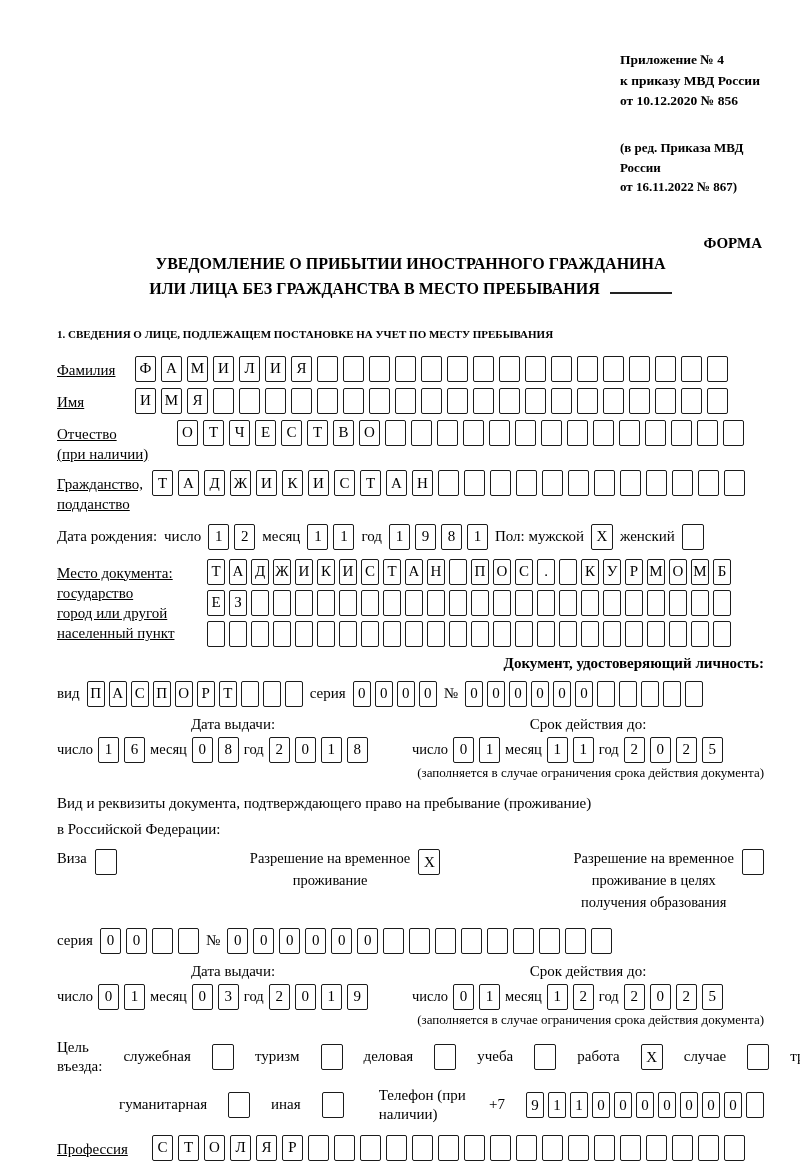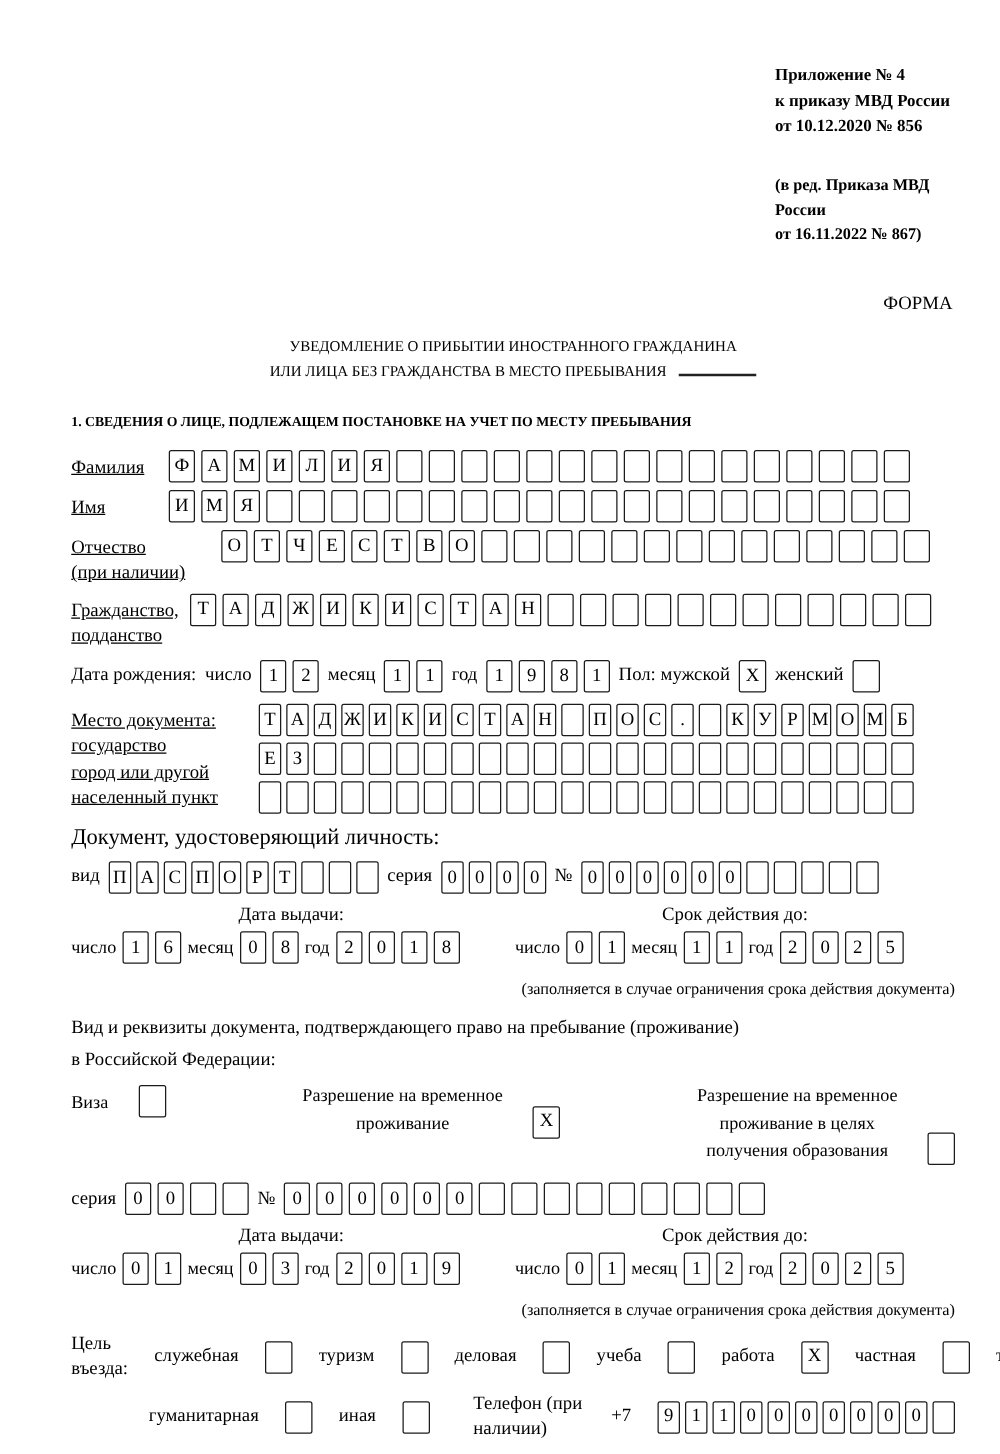--- a/index.html
+++ b/index.html
@@ -5,22 +5,22 @@
   * { box-sizing: border-box; margin: 0; padding: 0; }
   html, body { background: #ffffff; }
   .page {
     width: 800px; min-height: 1163px; background: #fff; color: #000;
     font-family: "Liberation Serif", "DejaVu Serif", serif;
     font-size: 15px; padding: 30px 36px 30px 57px; position: relative;
   }
   .pre { white-space: pre-line; }
   .appendix { margin-left: 563px; font-size: 13.5px; line-height: 1.5; font-weight: bold; }
   .appendix .amend { margin-top: 7px; font-size: 13px; }
-  .forma { text-align: right; font-weight: normal; margin-top: 18px; font-size: 15px; padding-right: 2px; }
-  .title { text-align: center; font-weight: normal; font-size: 12px; line-height: 1.55; margin-top: 16px; }
+  .forma { text-align: right; font-weight: bold; margin-top: 18px; font-size: 15px; padding-right: 2px; }
+  .title { text-align: center; font-weight: bold; font-size: 16px; line-height: 1.55; }
   .blank-line { display: inline-block; width: 62px; border-bottom: 2px solid #222; height: 14px; margin-left: 10px; }
   .sec-head { font-weight: bold; font-size: 11px; margin-top: 26px; margin-bottom: 16px; }
 
   .cells { display: inline-flex; gap: 5px; vertical-align: middle; flex: none; }
   .cell {
     display: inline-flex; align-items: center; justify-content: center; flex: none;
     width: 21px; height: 26px; border: 1.7px solid #1b1b1b; border-radius: 2px;
     font-size: 15px; background: #fff;
   }
   .cells.sm { gap: 4px; }
@@ -31,32 +31,32 @@
   .row .lbl { flex: none; line-height: 1.35; padding-top: 4px; text-decoration: underline; }
   .w78  { width: 78px; }
   .w120 { width: 120px; }
   .w95  { width: 95px; }
   .w150 { width: 150px; }
   .stack { display: flex; flex-direction: column; gap: 5px; }
 
   .irow { display: flex; align-items: center; gap: 7px; margin: 9px 0; }
   .irow .lbl { line-height: 1.3; }
 
-  .center-bold { text-align: left; font-weight: normal; margin: 8px 0 7px; font-size: 18px; }
+  .center-bold { text-align: right; font-weight: bold; margin: 8px 0 7px; font-size: 15px; }
 
   .dates { display: flex; margin: 8px 0 4px; }
   .date-col { width: 352px; flex: none; }
   .date-col.right { margin-left: auto; }
   .date-head { text-align: center; margin-bottom: 4px; }
   .date-line { display: flex; align-items: center; gap: 5px; font-size: 14.5px; }
-  .small-note { font-size: 13px; margin-top: 12px; text-align: right; line-height: 1.3; }
+  .small-note { font-size: 13px; margin-top: 2px; text-align: right; line-height: 1.3; }
 
   .res-heading { margin: 10px 0 6px; line-height: 1.7; }
   .permits { display: flex; align-items: flex-start; justify-content: space-between; margin: 4px 0 14px; font-size: 14.5px; }
-  .permit { display: flex; align-items: flex-end; gap: 24px; }
+  .permit { display: flex; align-items: flex-start; gap: 8px; }
   .permit .plabel { text-align: center; line-height: 1.5; }
   .permit .cells { margin-top: 1px; }
 
   .purpose { gap: 21px; }
   .indent { margin-left: 62px; }
 </style>
 </head>
 <body>
 
 <div class="page">
@@ -518,21 +518,21 @@
         <span class="cell"></span>
       </span>
     <span class="lbl">учеба</span>
     <span class="cells checkbox">
         <span class="cell"></span>
       </span>
     <span class="lbl">работа</span>
     <span class="cells checkbox">
         <span class="cell">X</span>
       </span>
-    <span class="lbl">частная</span>
+    <span class="lbl">случае</span>
     <span class="cells checkbox">
         <span class="cell"></span>
       </span>
     <span class="lbl">транзит</span>
     <span class="cells checkbox">
         <span class="cell"></span>
       </span>
   </div>
 
   <div class="irow purpose indent">

